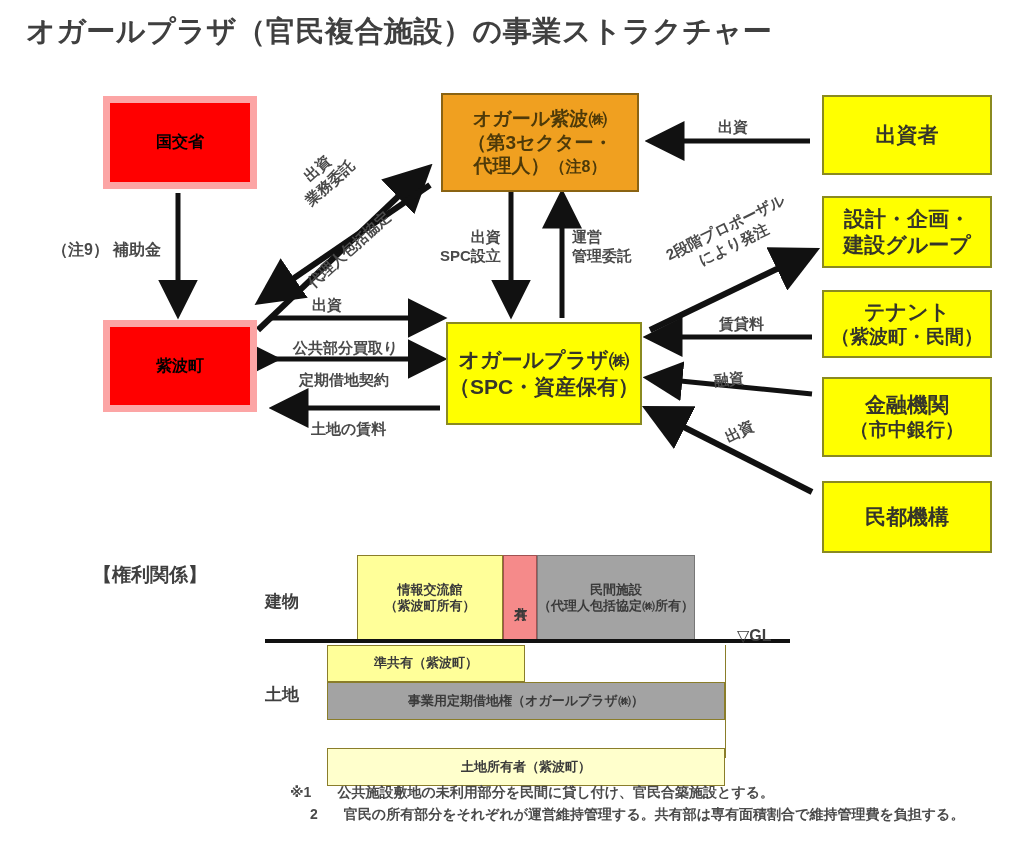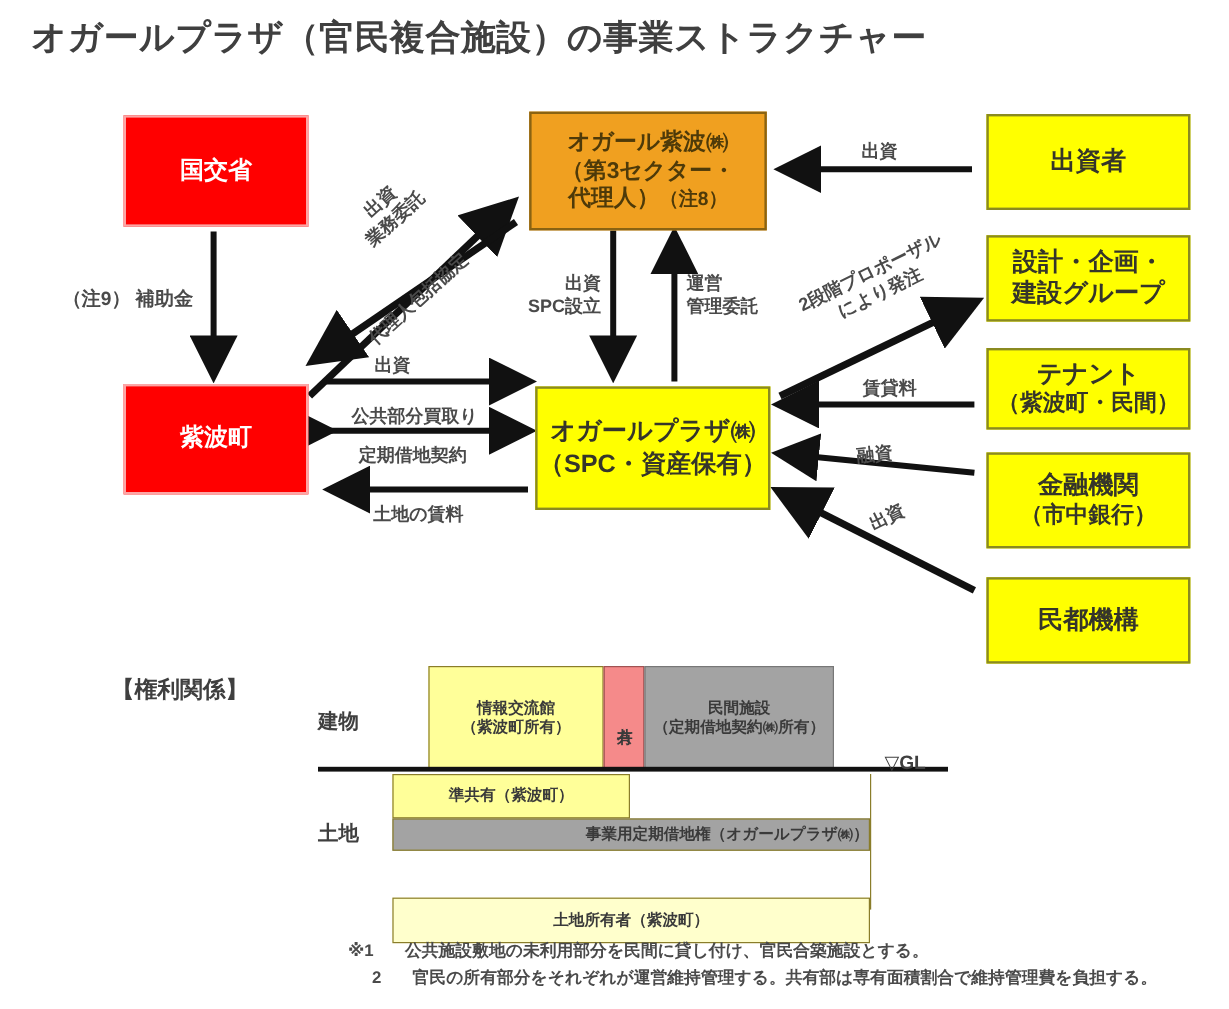--- a/index.html
+++ b/index.html
@@ -34,23 +34,23 @@
     flex-direction:column;
     align-items:center;
     justify-content:center;
     text-align:center;
     line-height:1.26;
     font-weight:700;
   }
   .box .ln{display:block;white-space:nowrap;}
   .box-red{
     background:#ff0000;
-    border:2px solid #fca5a5;
-    color:#ffffff;
-    font-size:20px;
+    border:7px solid #fca5a5;
+    color:#000000;
+    font-size:16px;
   }
   .box-orange{
     background:#f0a020;
     border:2px solid #8a6312;
     color:#4e3a09;
     font-size:19px;
   }
   .box-yellow{
     background:#ffff00;
     border:2px solid #8a8a20;
@@ -251,31 +251,31 @@
     </span>
   </div>
 
   <div class="seg seg-pink" style="left:503px;top:555px;width:34px;height:86px;">
     <span class="vert">共有</span>
   </div>
 
   <div class="seg seg-white" style="left:537px;top:555px;width:158px;height:86px;border-color:#777;">
     <span class="stack">
       <span>民間施設</span>
-      <span>（定期借地契約㈱所有）</span>
+      <span>（代理人包括協定㈱所有）</span>
     </span>
   </div>
 
   <div class="glline" style="left:265px;top:639px;width:525px;"></div>
   <div class="gl-mark" style="left:737px;top:626px;">▽GL</div>
 
   <div class="seg seg-yellow" style="left:327px;top:645px;width:198px;height:37px;">
     <span>準共有（紫波町）</span>
   </div>
-  <div class="seg seg-white" style="left:327px;top:682px;width:398px;height:27px;border-color:#8a7d2a;justify-content:flex-end;">
+  <div class="seg seg-white" style="left:327px;top:682px;width:398px;height:38px;border-color:#8a7d2a;">
     <span>事業用定期借地権（オガールプラザ㈱）</span>
   </div>
   <div class="seg seg-pale" style="left:327px;top:748px;width:398px;height:38px;">
     <span>土地所有者（紫波町）</span>
   </div>
 
   <div style="position:absolute;left:725px;top:645px;width:1px;height:113px;background:#8a7d2a;"></div>
 
   <div class="footnotes" style="left:290px;top:782px;">
     <span class="fn-row">

